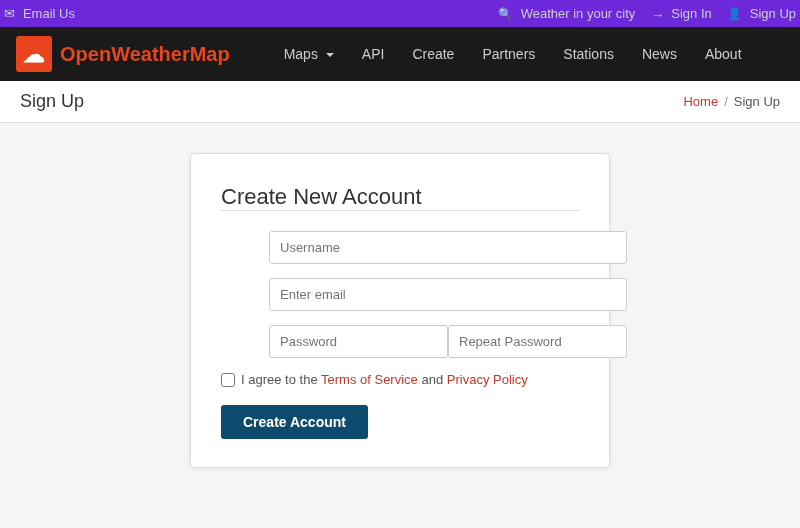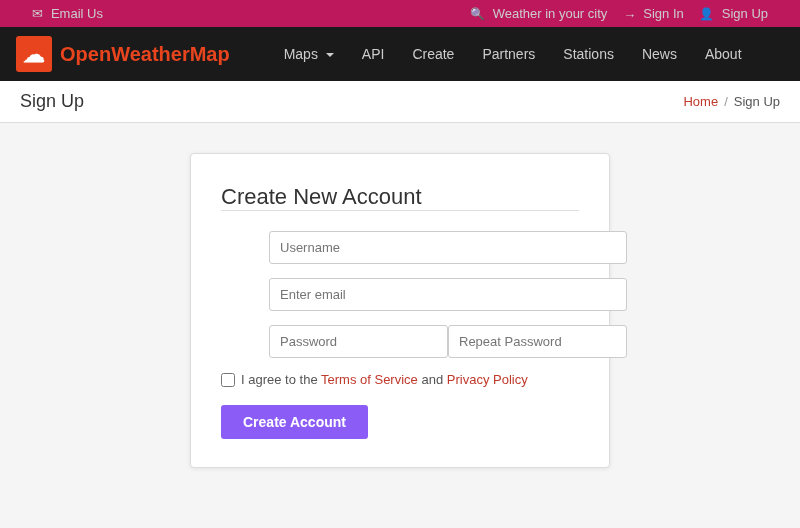--- a/index.html
+++ b/index.html
@@ -1,25 +1,25 @@
 <!DOCTYPE html>
 <html><head>
   <meta charset="utf-8">
   <style>
     * { margin: 0; padding: 0; box-sizing: border-box; }
     body { font-family: Arial, sans-serif; background: #f5f5f5; font-size: 14px; }
 
     
     .top-bar {
-      background: #be185d;
+      background: #6d28d9;
       color: #ccc;
       display: flex;
       align-items: center;
       justify-content: space-between;
-      padding: 6px 32px;
+      padding: 6px 4px;
       font-size: 13px;
     }
     .top-bar-left { display: flex; align-items: center; gap: 6px; }
     .top-bar-right { display: flex; align-items: center; gap: 16px; }
     .top-bar a { color: #ccc; text-decoration: none; display: flex; align-items: center; gap: 4px; }
 
     
     .main-nav {
       background: #1a1a1a;
       display: flex;
@@ -153,21 +153,21 @@
     .checkbox-row input[type="checkbox"] {
       width: 14px;
       height: 14px;
       margin: 0;
       cursor: pointer;
     }
     .checkbox-row a { color: #c0392b; text-decoration: none; }
 
     
     .btn-create {
-      background: #8b5cf6;
+      background: #0c4a6e;
       color: #fff;
       border: none;
       border-radius: 3px;
       padding: 9px 22px;
       font-size: 14px;
       cursor: pointer;
       font-weight: bold;
     }
 
     

